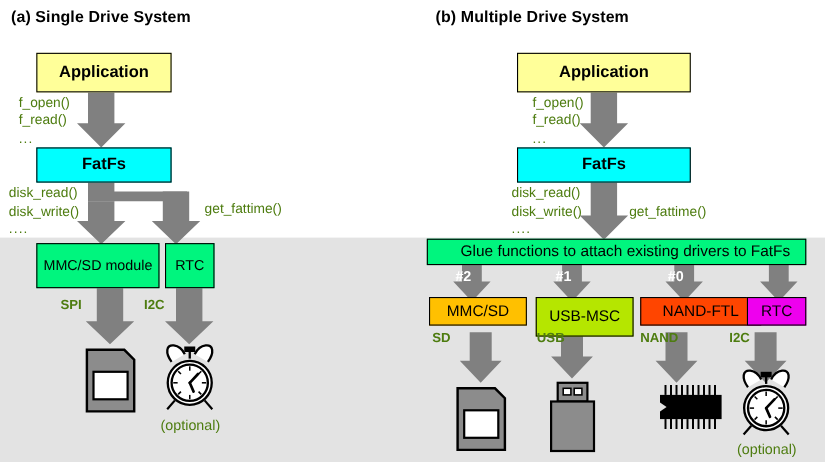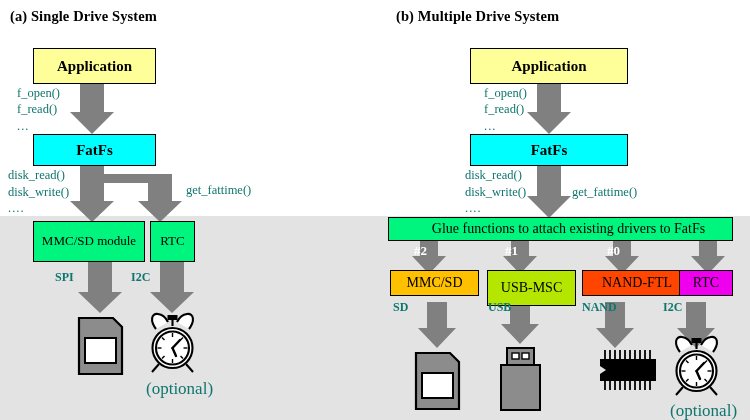--- a/index.html
+++ b/index.html
@@ -6,21 +6,21 @@
   html, body {
     margin: 0;
     padding: 0;
     background: #ffffff;
   }
   #canvas {
     position: relative;
     width: 750px;
     height: 420px;
     background: #ffffff;
-    font-family: Liberation Serif, serif;
+    font-family: Liberation Sans, sans-serif;
     overflow: hidden;
   }
   
   .gray-band {
     position: absolute;
     left: 0;
     top: 216px;
     width: 750px;
     height: 204px;
     background: #e3e3e3;
@@ -69,33 +69,33 @@
   }
   .box.drv-mmc   { background: #ffc000; font-size: 14px; }
   .box.drv-usb   { background: #b5e600; font-size: 14px; }
   .box.drv-nand  { background: #ff4500; font-size: 14px; }
   .box.drv-rtc   { background: #ee00ee; font-size: 14px; }
 
   
   .lbl {
     position: absolute;
     font-size: 12.5px;
-    color: #0f766e;
+    color: #4d7c0f;
     white-space: nowrap;
   }
   .lbl.bold { font-weight: bold; font-size: 12px; }
   .lbl.note {
     font-weight: bold;
     font-size: 13px;
     line-height: 1.33;
     white-space: normal;
     width: 150px;
   }
   .lbl.dots { font-size: 12.5px; letter-spacing: 1px; }
-  .lbl.small { font-size: 17px; }
+  .lbl.small { font-size: 13px; }
 
   
   .drvnum {
     position: absolute;
     font-size: 13px;
     font-weight: bold;
     color: #ffffff;
     white-space: nowrap;
     z-index: 6;
   }

